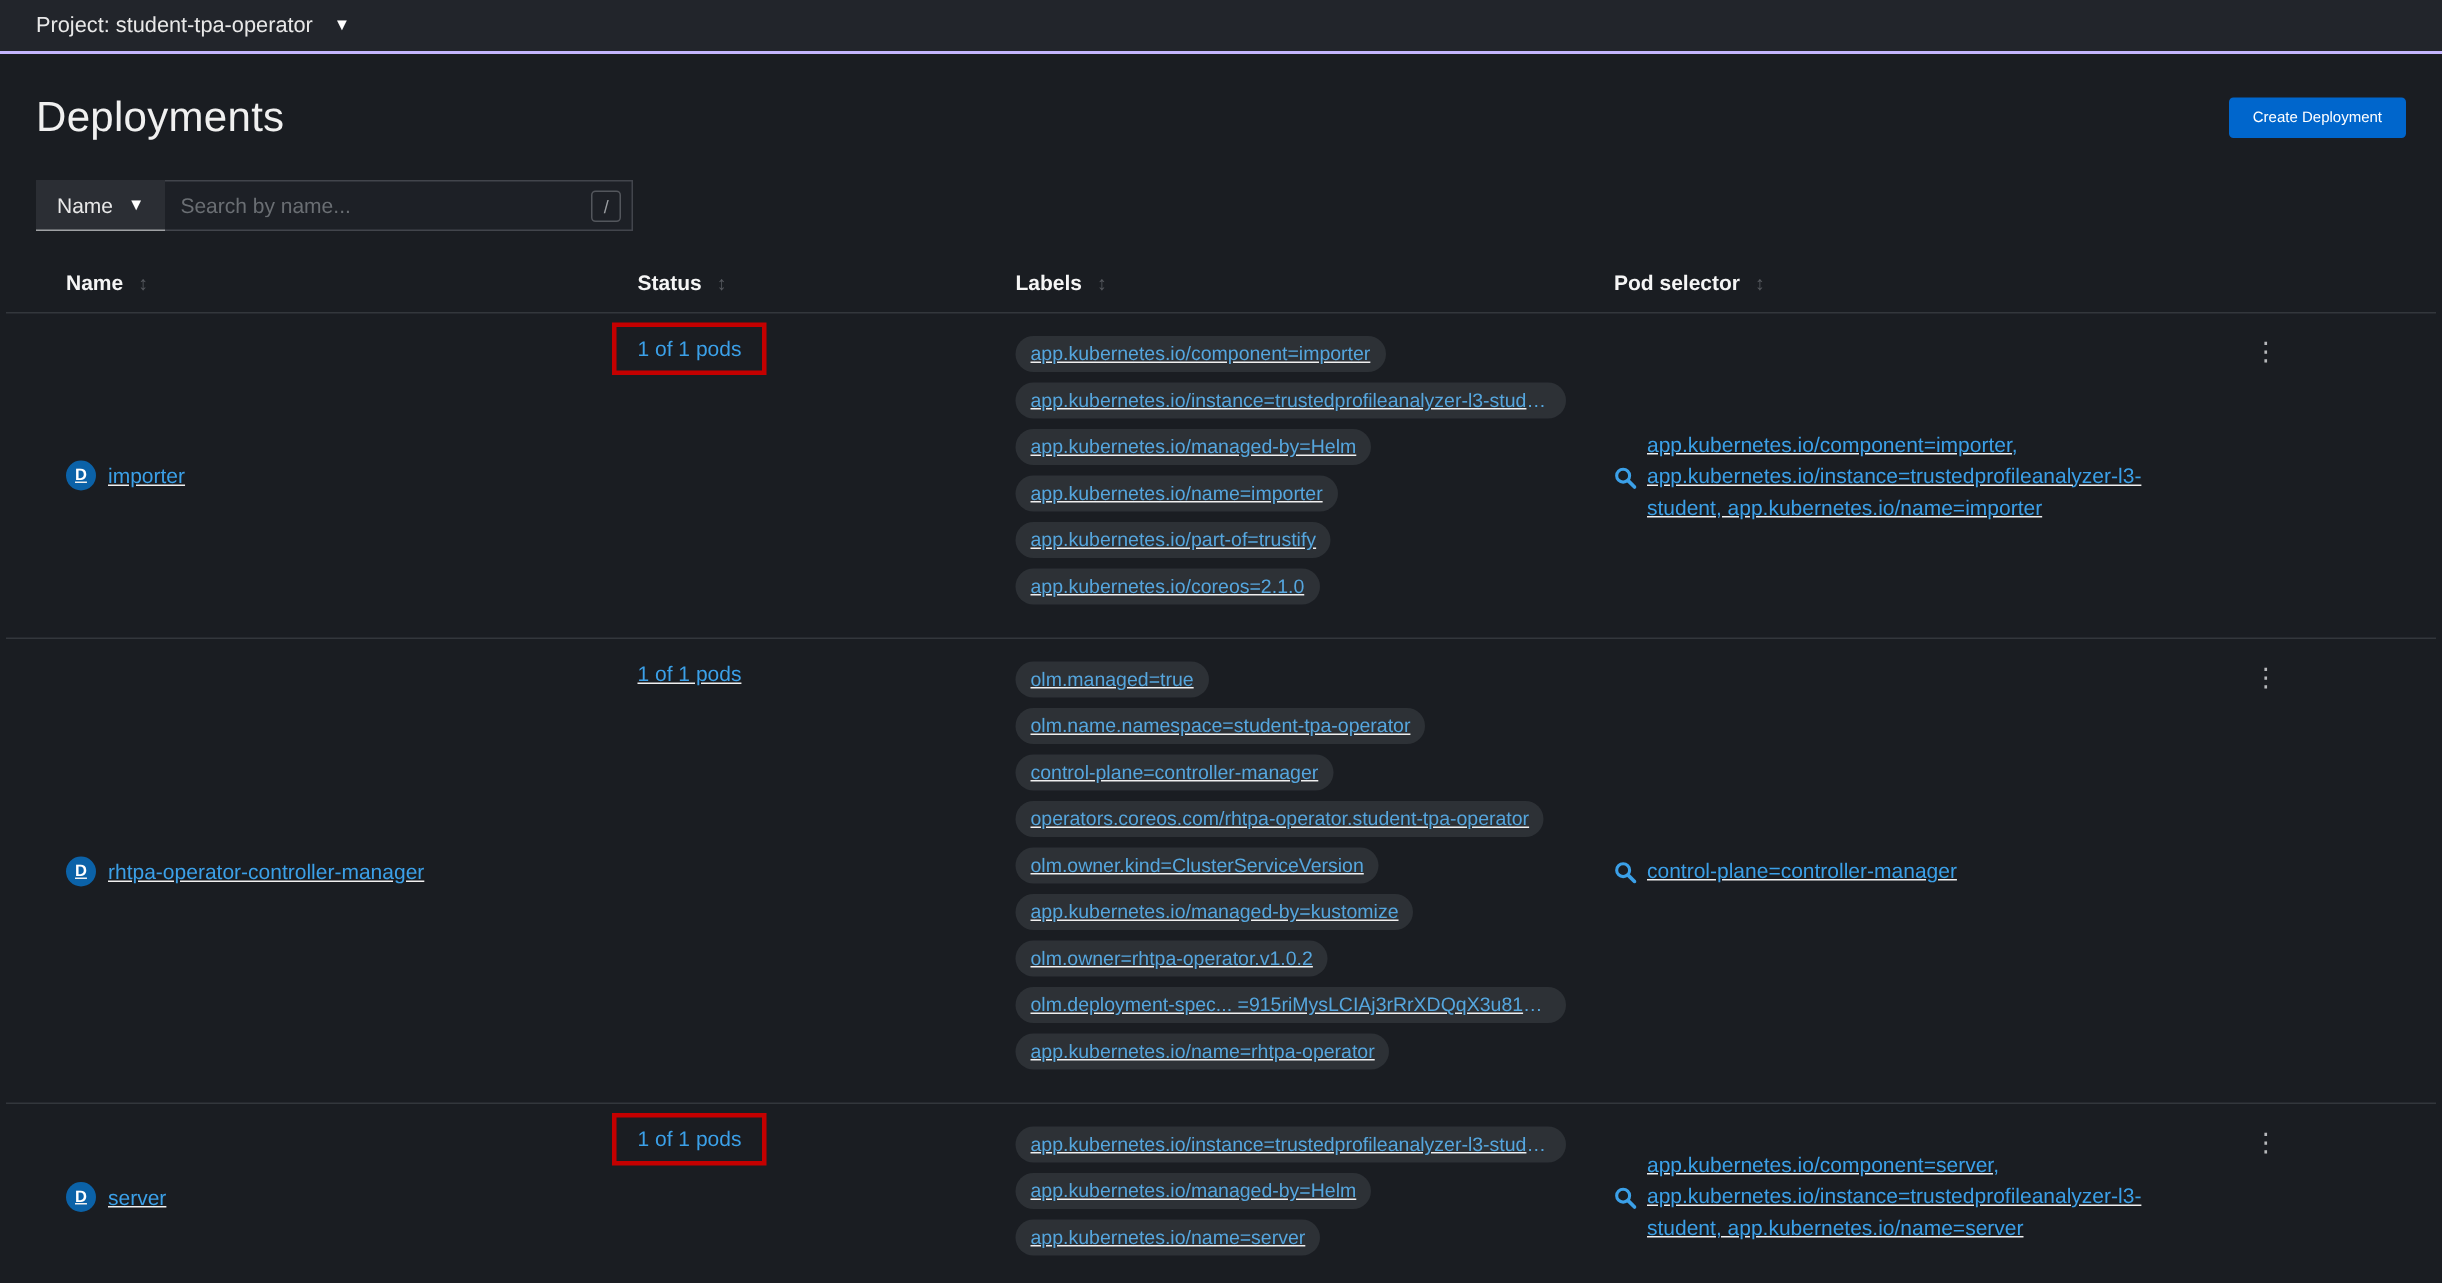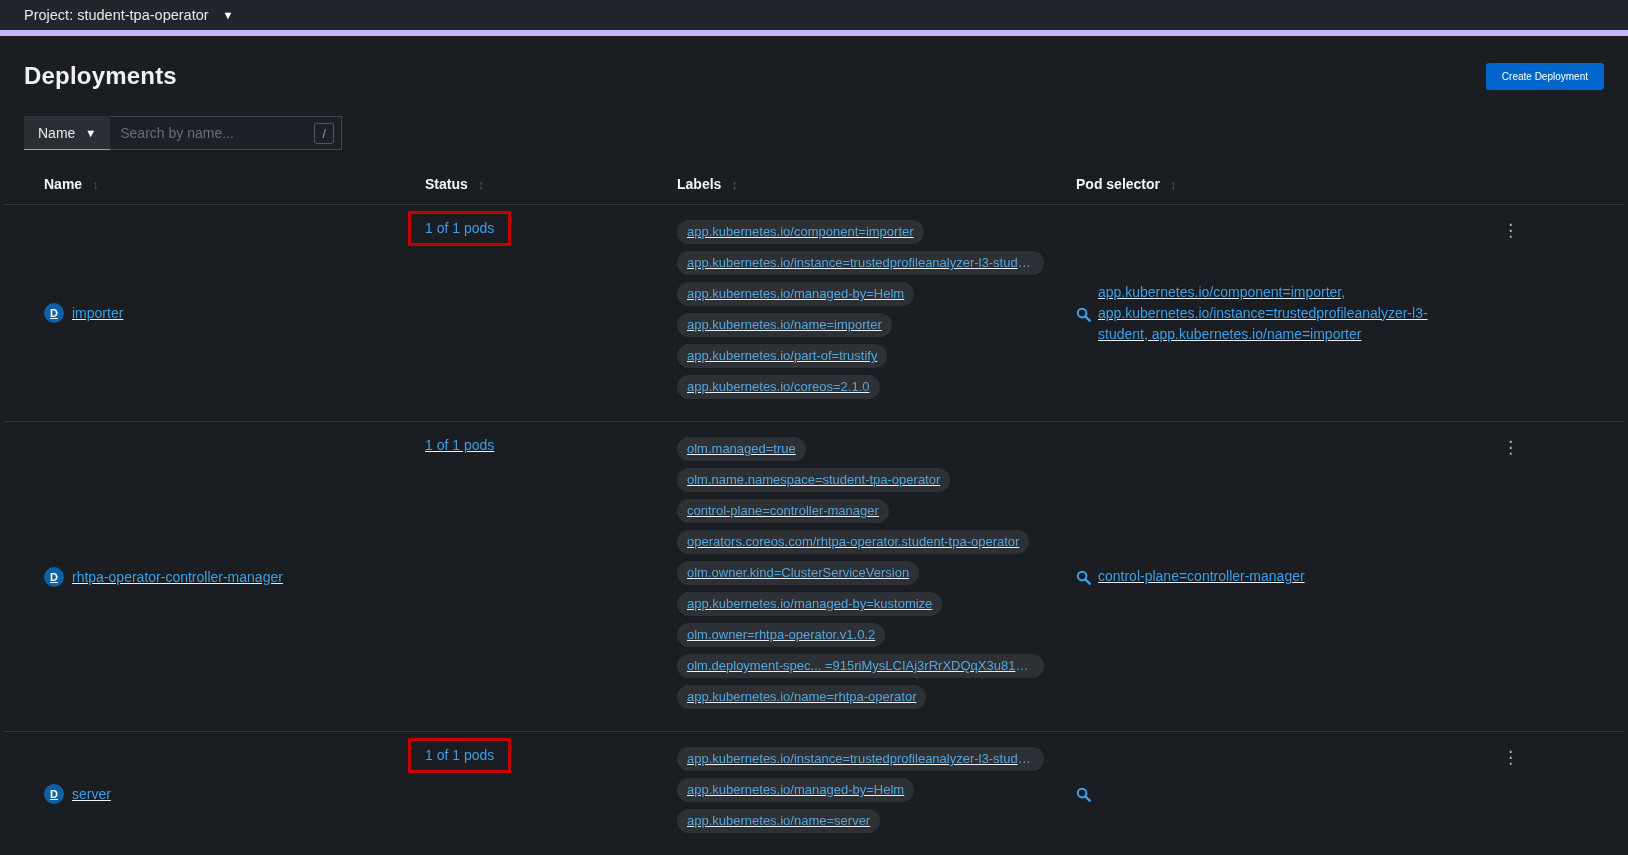--- a/index.html
+++ b/index.html
@@ -8,56 +8,56 @@
     overflow: hidden;
     background: #1a1d22;
     font-family: "Liberation Sans", "DejaVu Sans", sans-serif;
     color: #f0f0f0;
   }
 
   
   .project-bar {
     height: 36px;
     background: #22252b;
-    border-bottom: 6px solid #c4b5fd;
+    border-bottom: 2px solid #c4b5fd;
     display: flex; align-items: center;
     padding: 0 24px;
   }
   .project-toggle {
     display: inline-flex; align-items: center; gap: 14px;
     font-size: 14.5px; color: #e8e8e8;
     cursor: pointer; background: none; border: none;
     font-family: inherit;
   }
   .caret { font-size: 11px; color: #ffffff; }
 
   
   .page-header {
     display: flex; align-items: center; justify-content: space-between;
     padding: 26px 24px 22px 24px;
   }
-  .page-title { font-size: 24px; font-weight: 700; letter-spacing: .2px; }
+  .page-title { font-size: 28px; font-weight: 400; letter-spacing: .2px; }
   .btn-primary {
     background: #0066cc; color: #ffffff;
     border: none; border-radius: 3px;
     font-size: 10px; font-family: inherit;
     padding: 8px 16px; cursor: pointer;
   }
 
   
   .toolbar { display: flex; align-items: stretch; padding: 4px 24px 16px 24px; }
   .filter-toggle {
     display: inline-flex; align-items: center; gap: 10px;
     background: #2b2e34;
     border: none; border-bottom: 1px solid #9fa1a4;
     color: #e8e8e8; font-size: 14px; font-family: inherit;
     padding: 0 14px; height: 34px; cursor: pointer;
   }
   .search-box {
-    position: relative; width: 232px; height: 34px;
+    position: relative; width: 312px; height: 34px;
     border: 1px solid #42454c; border-left: none;
     background: #1d2026;
     display: flex; align-items: center;
   }
   .search-input {
     flex: 1; background: transparent; border: none; outline: none;
     color: #d2d2d2; font-size: 14px; font-family: inherit;
     padding: 0 34px 0 10px; height: 100%;
   }
   .search-input::placeholder { color: #6a6e73; }
@@ -243,19 +243,20 @@
     <div class="td labels-list">
         <span class="label-pill">app.kubernetes.io/instance=trustedprofileanalyzer-l3-student</span>
         <span class="label-pill">app.kubernetes.io/managed-by=Helm</span>
         <span class="label-pill">app.kubernetes.io/name=server</span>
       </div>
     <div class="td pod-selector">
       <svg class="mag" width="15" height="15" viewBox="0 0 16 16">
         <circle cx="6.5" cy="6.5" r="4.6" fill="none" stroke="#3ba0e8" stroke-width="2.2"></circle>
         <line x1="10.2" y1="10.2" x2="14.6" y2="14.6" stroke="#3ba0e8" stroke-width="2.6" stroke-linecap="round"></line>
       </svg>
+      <a class="link">app.kubernetes.io/component=server, app.kubernetes.io/instance=trustedprofileanalyzer-l3-student, app.kubernetes.io/name=server</a>
     </div>
     <div class="td kebab-cell">
       <button class="kebab-btn">⋮</button>
     </div>
   </div>
 
 </div>
 
 </body></html>

